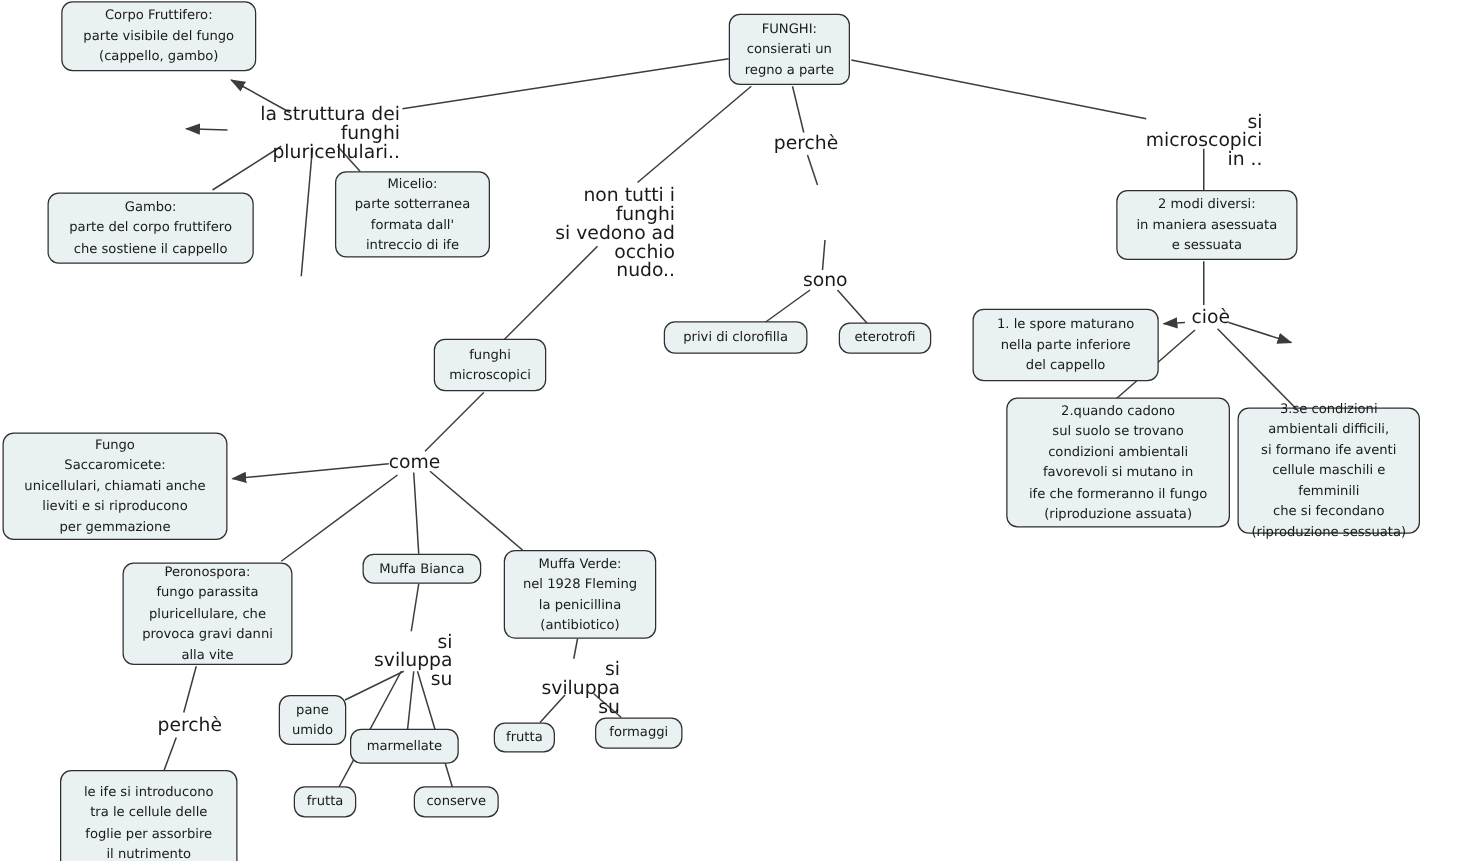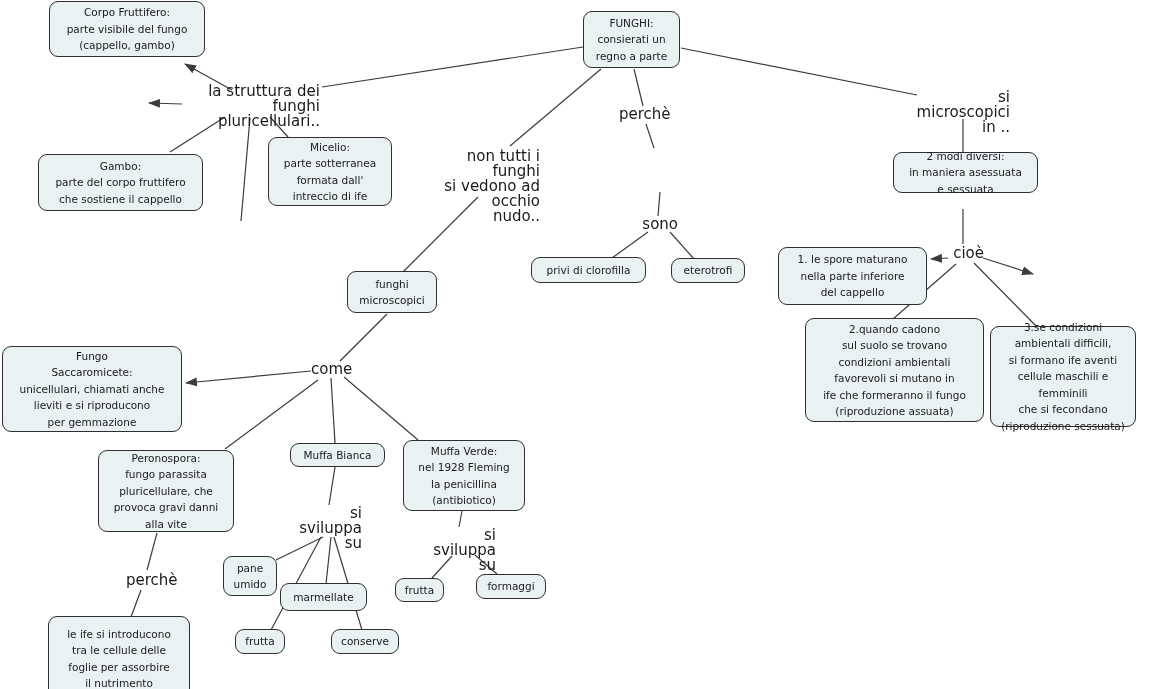--- a/index.html
+++ b/index.html
@@ -90,21 +90,21 @@
 (cappello, gambo)</div>
   <div class="node" style="left:38px;top:154px;width:165px;height:57px">Gambo:
 parte del corpo fruttifero
 che sostiene il cappello</div>
   <div class="node" style="left:268px;top:137px;width:124px;height:69px">Micelio:
 parte sotterranea
 formata dall'
 intreccio di ife</div>
   <div class="node" style="left:531px;top:257px;width:115px;height:26px">privi di clorofilla</div>
   <div class="node" style="left:671px;top:258px;width:74px;height:25px">eterotrofi</div>
-  <div class="node" style="left:893px;top:152px;width:145px;height:41px">2 modi diversi:
+  <div class="node" style="left:893px;top:152px;width:145px;height:56px">2 modi diversi:
 in maniera asessuata
 e sessuata</div>
   <div class="node" style="left:778px;top:247px;width:149px;height:58px">1. le spore maturano
 nella parte inferiore
 del cappello</div>
   <div class="node" style="left:805px;top:318px;width:179px;height:104px">2.quando cadono
 sul suolo se trovano
 condizioni ambientali
 favorevoli si mutano in
 ife che formeranno il fungo

